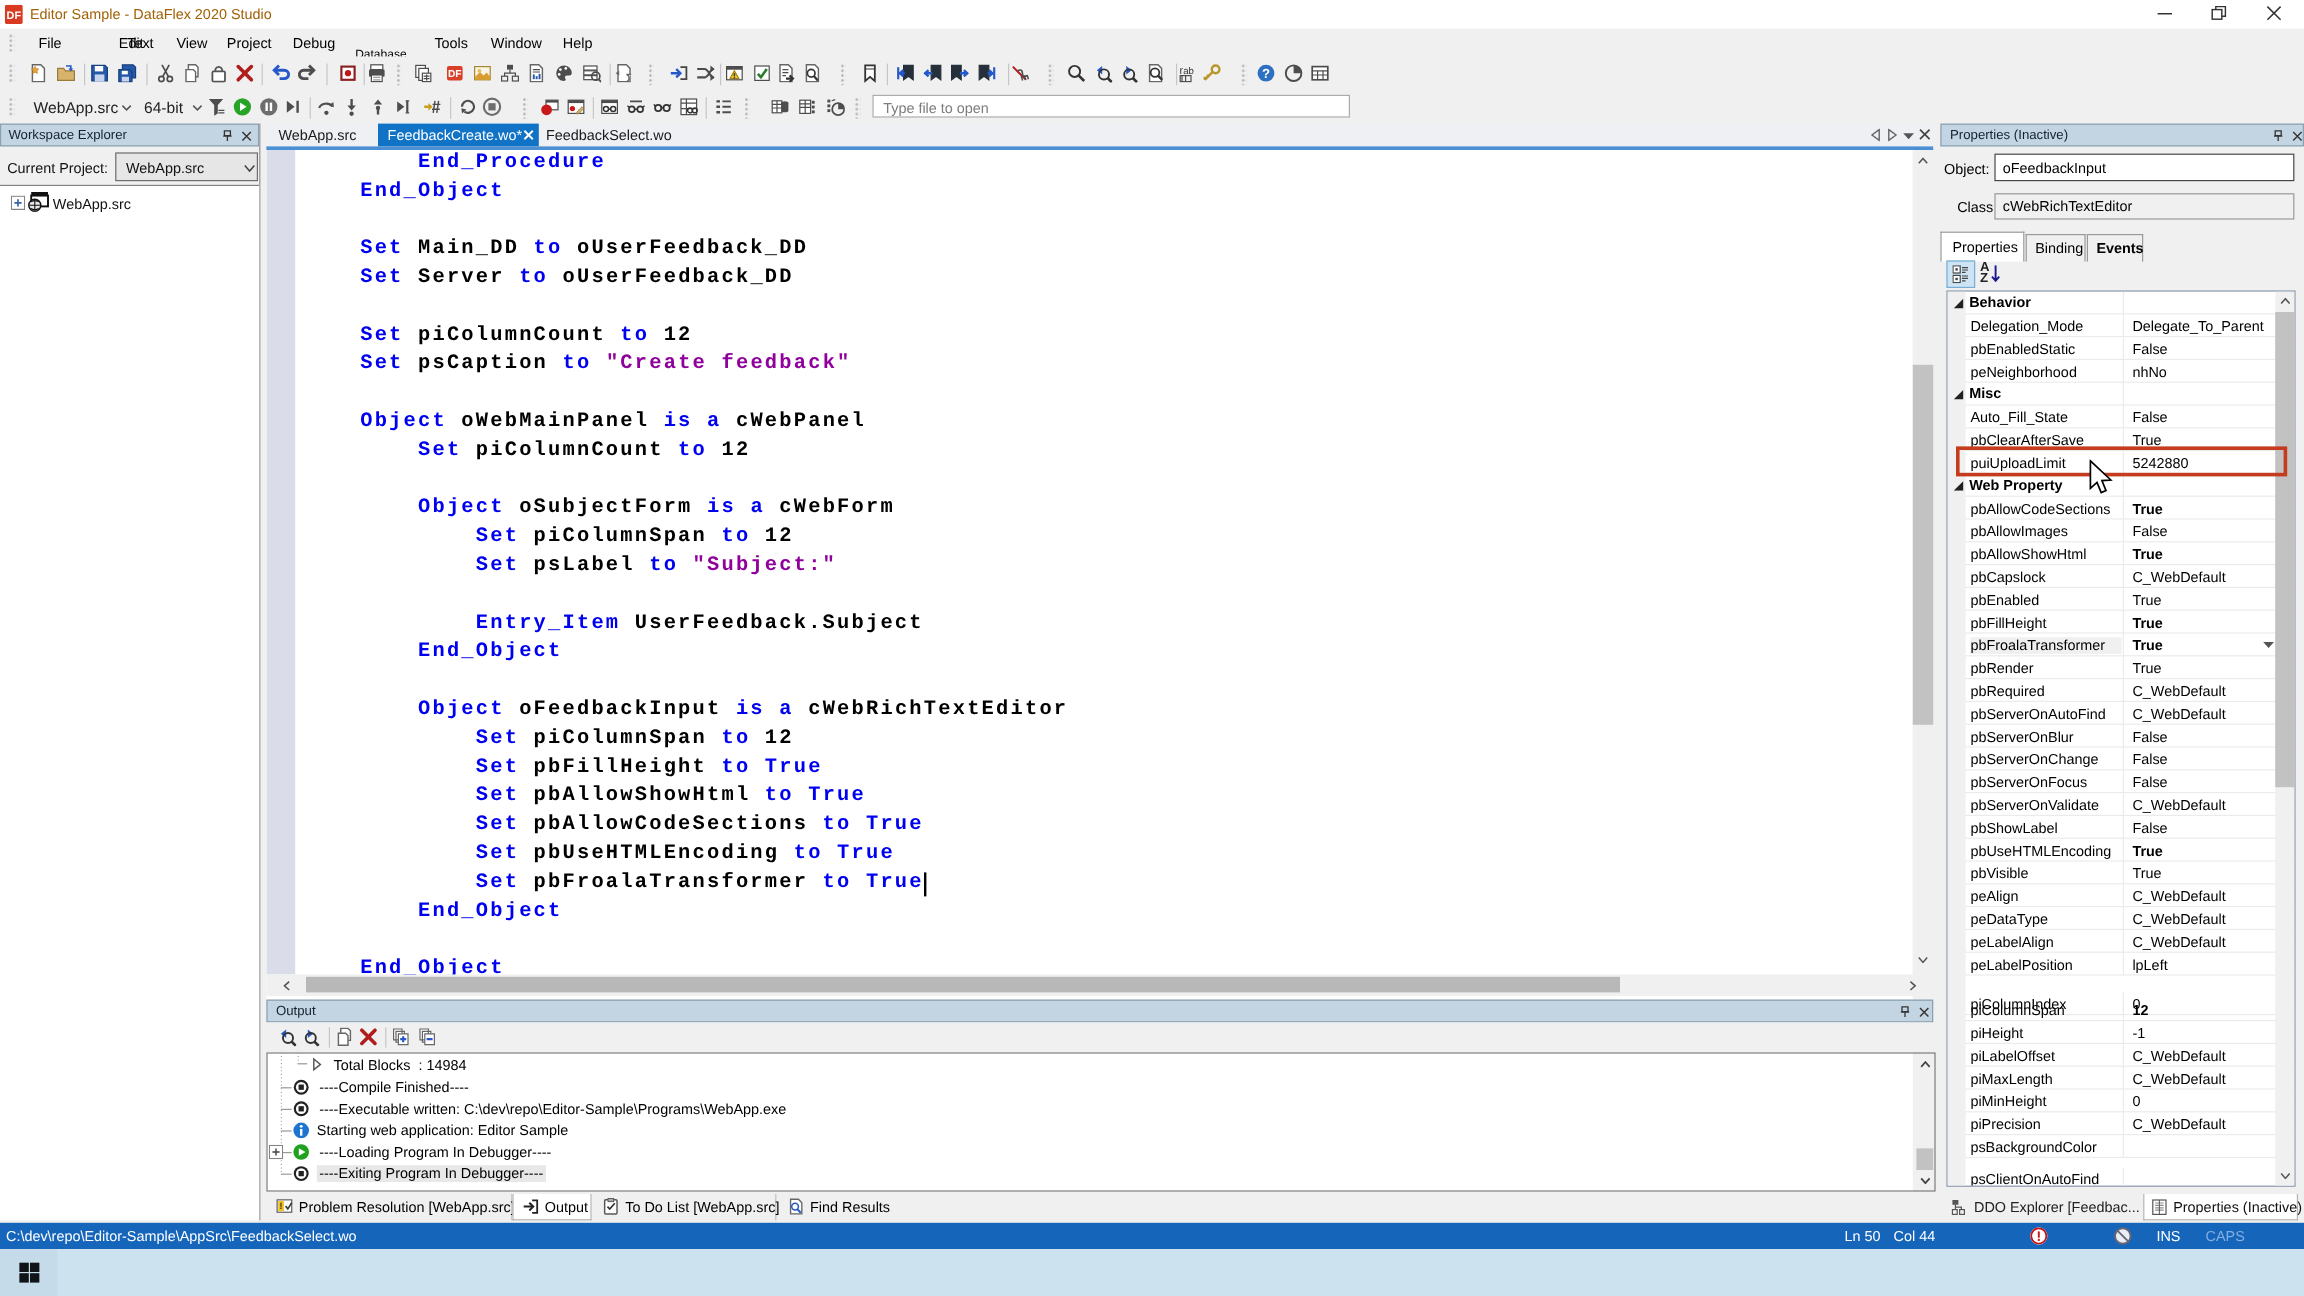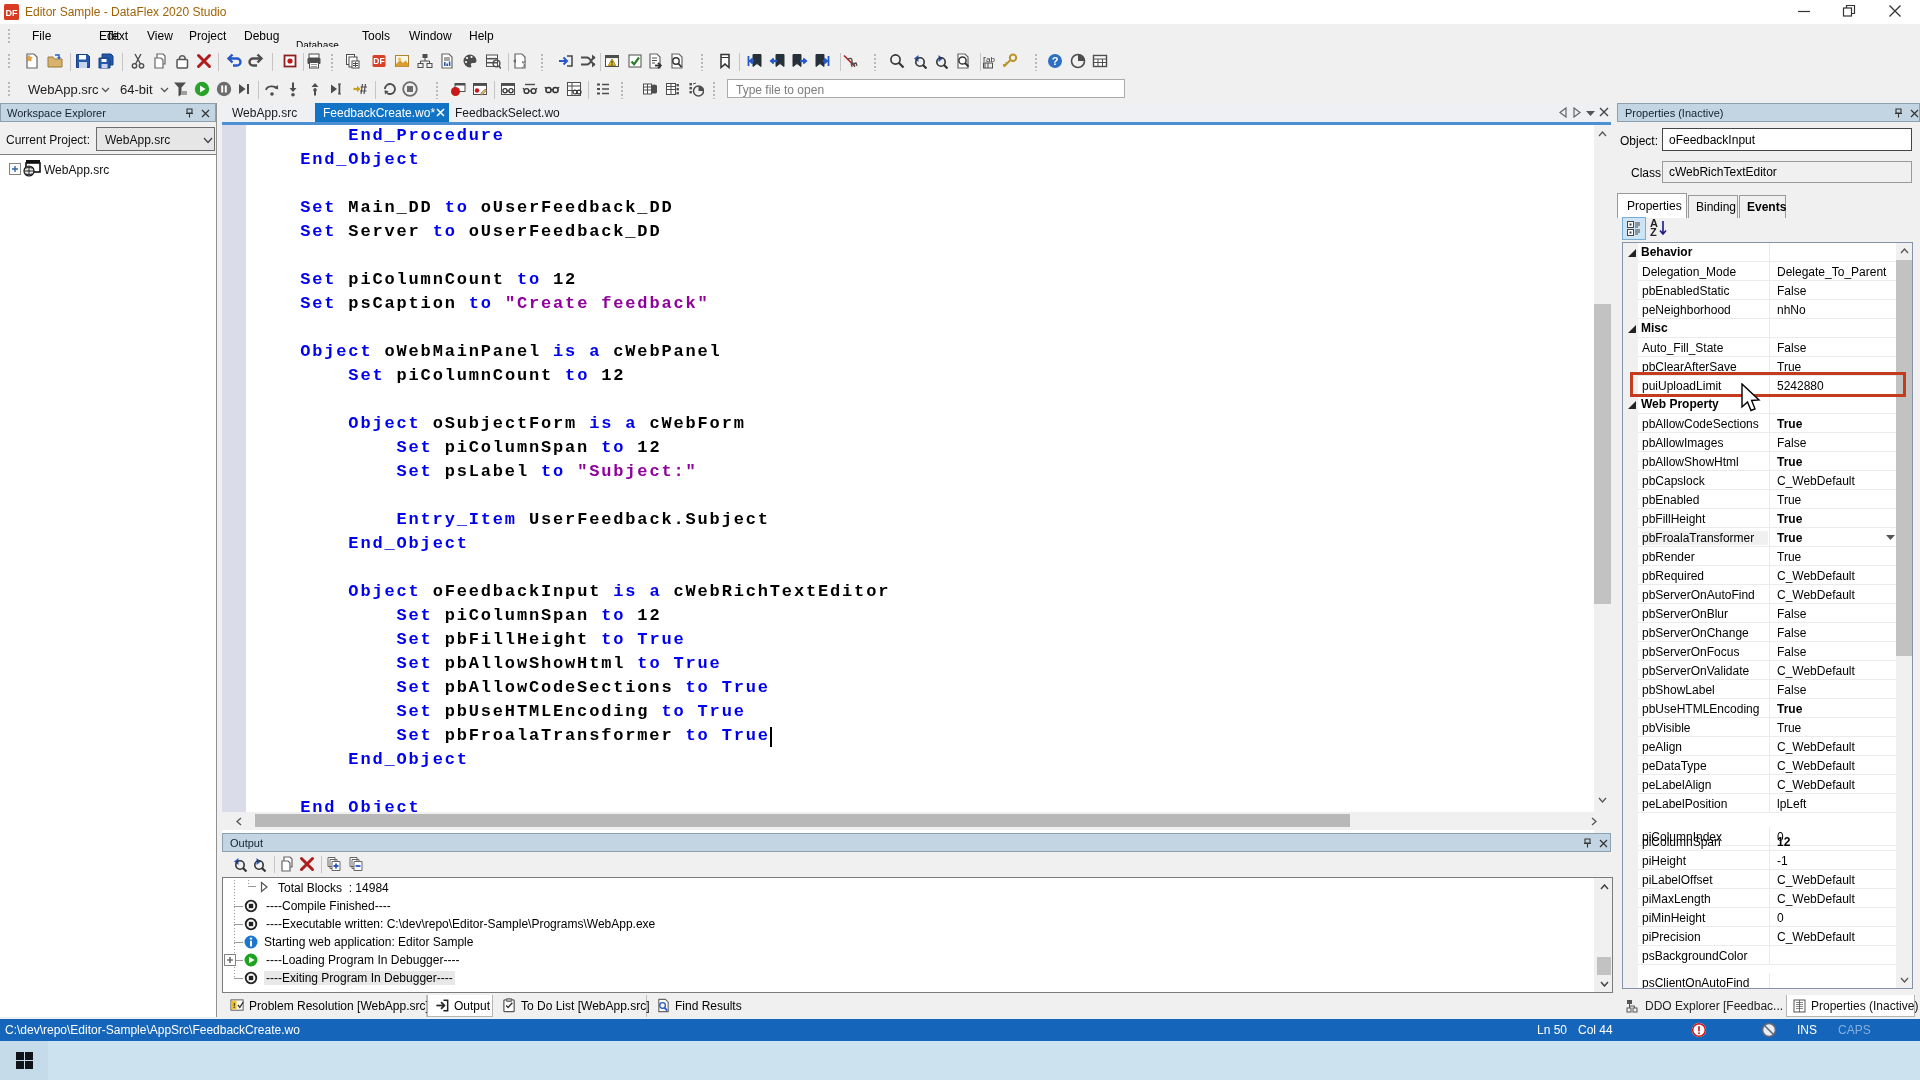--- a/index.html
+++ b/index.html
@@ -937,21 +937,21 @@
   </div>
 </div>
 
 <div class="abs" style="left:1630px;top:372px;width:276px;height:25px;border:3px solid #c43b1d;"></div>
 
 <svg class="abs" style="left:1740px;top:383px;" width="22" height="32" viewBox="0 0 22 32">
   <path d="M2 1 L2 24 L7.5 19 L11 27.5 L15 25.8 L11.6 17.5 L19 17 Z" fill="#fff" stroke="#000" stroke-width="1.4"></path>
 </svg>
 
 <div class="abs" style="left:0;top:1019px;width:1920px;height:22px;background:#1565bb;">
-  <div class="abs statustxt" style="left:5px;top:4px;">C:\dev\repo\Editor-Sample\AppSrc\FeedbackCreate.wo</div>
+  <div class="abs statustxt" style="left:5px;top:4px;">C:\dev\repo\Editor-Sample\AppSrc\FeedbackSelect.wo</div>
   <div class="abs statustxt" style="left:1537px;top:4px;">Ln 50</div>
   <div class="abs statustxt" style="left:1578px;top:4px;">Col 44</div>
   <svg class="abs" style="left:1691px;top:3px;" width="16" height="16" viewBox="0 0 16 16">
       <circle cx="8" cy="8" r="7.2" fill="#fff"></circle>
       <circle cx="8" cy="8" r="6.3" fill="none" stroke="#cc1111" stroke-width="1.5"></circle>
       <rect x="7.2" y="4.2" width="1.6" height="5.2" fill="#cc1111"></rect>
       <rect x="7.2" y="10.4" width="1.6" height="1.7" fill="#cc1111"></rect>
     </svg>
   <svg class="abs" style="left:1761px;top:3px;" width="16" height="16" viewBox="0 0 16 16">
       <circle cx="8" cy="8" r="6.5" fill="#e9eef4"></circle>

